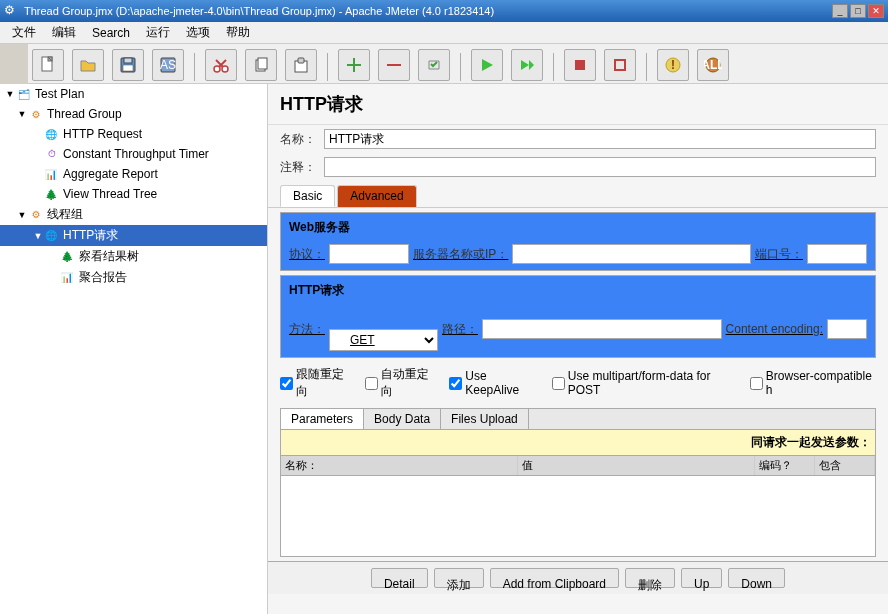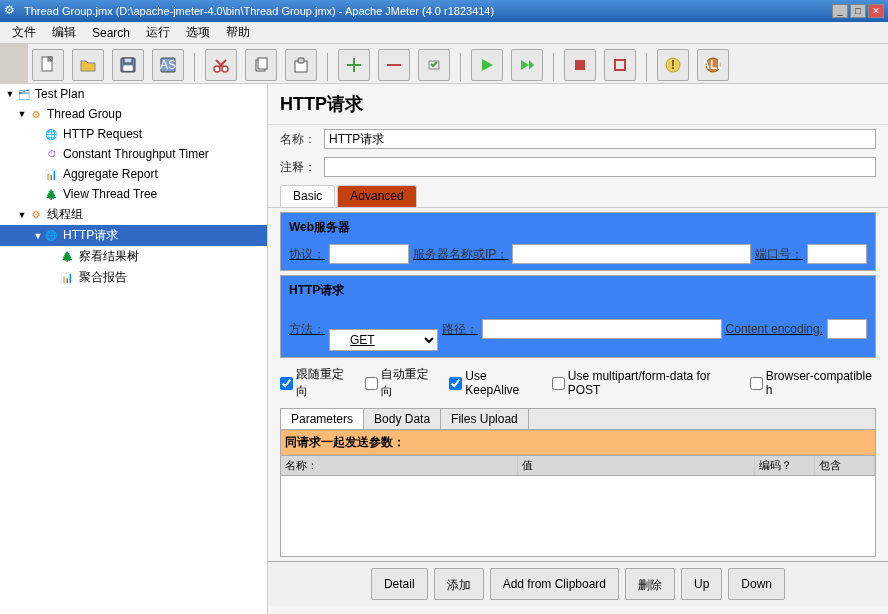--- a/index.html
+++ b/index.html
@@ -120,37 +120,37 @@
     .params-section { border: 1px solid #aaa; margin: 4px 12px; background: white; }
     .params-tabs {
       display: flex; background: #e8e8e8; border-bottom: 1px solid #aaa;
     }
     .params-tab {
       padding: 3px 10px; cursor: pointer; font-size: 12px; border-right: 1px solid #aaa;
     }
     .params-tab.active { background: white; }
 
     .params-header-row {
-      text-align: left; background: #fdba74; padding: 4px;
+      text-align: right; background: #fef9c3; padding: 4px;
       font-weight: bold; border-bottom: 1px solid #aaa;
     }
     .params-col-header {
       display: flex; background: #d8d8d8; border-bottom: 1px solid #aaa;
     }
     .params-col {
       flex: 1; padding: 2px 4px; border-right: 1px solid #ccc; font-size: 11px;
     }
     .params-body { min-height: 80px; }
 
     .btn-row {
       display: flex; justify-content: center; gap: 6px; padding: 6px;
       border-top: 1px solid #aaa; background: #f0f0f0;
     }
     .action-btn {
-      height: 32px; padding: 8px 12px; border: 1px solid #aaa;
+      height: 20px; padding: 8px 12px; border: 1px solid #aaa;
       background: #e8e8e8; cursor: pointer; font-size: 12px;
       border-radius: 2px;
     }
 
     
     .icon-testplan { color: #2080c0; }
     .icon-threadgroup { color: #e08020; }
     .icon-http { color: #20a020; }
     .icon-timer { color: #8020c0; }
     .icon-aggregate { color: #c04040; }

